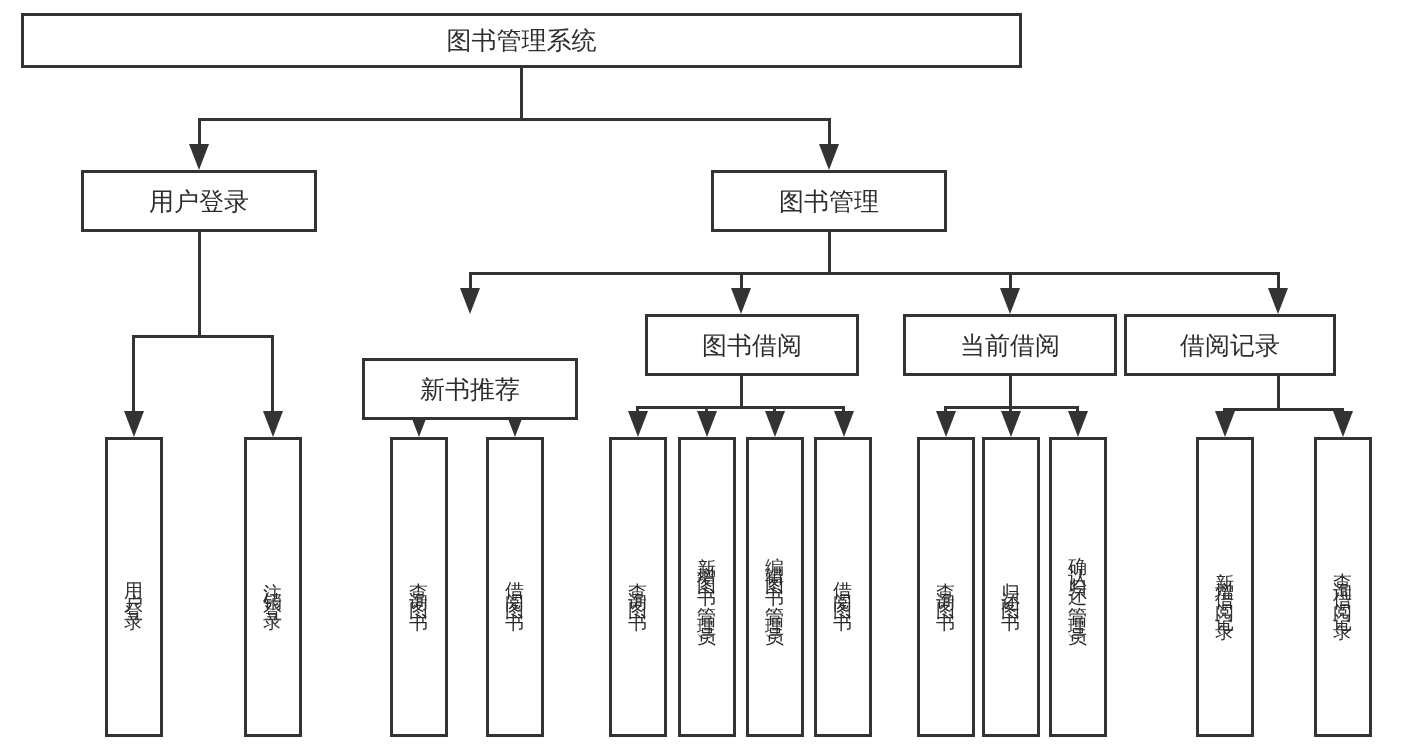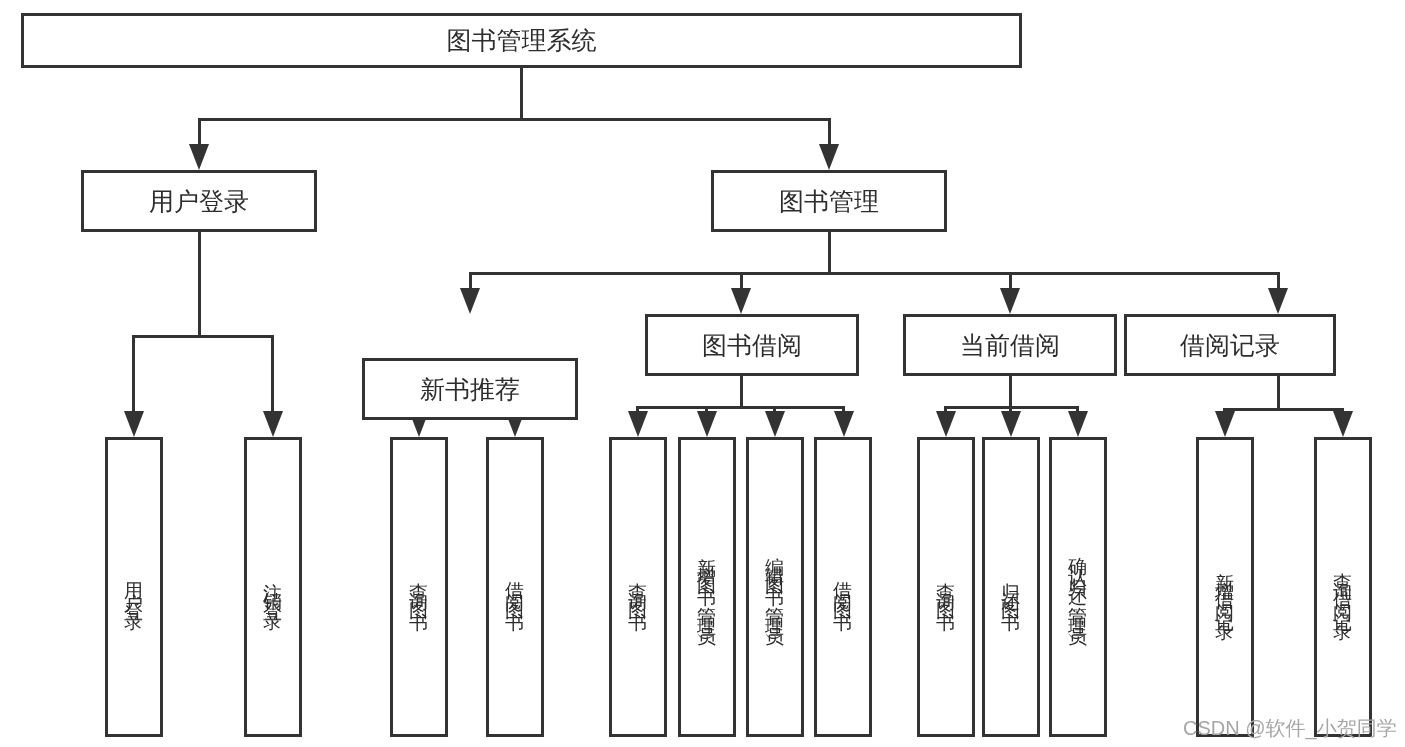--- a/index.html
+++ b/index.html
@@ -136,15 +136,14 @@
   <div class="box v" style="left:746px;top:437px;width:58px;height:300px;">编辑图书（管理员）</div>
   <div class="box v" style="left:814px;top:437px;width:58px;height:300px;">借阅图书</div>
 
   <div class="box v" style="left:917px;top:437px;width:58px;height:300px;">查询图书</div>
   <div class="box v" style="left:982px;top:437px;width:58px;height:300px;">归还图书</div>
   <div class="box v" style="left:1049px;top:437px;width:58px;height:300px;">确认归还（管理员）</div>
 
   <div class="box v" style="left:1196px;top:437px;width:58px;height:300px;">新增借阅记录</div>
   <div class="box v" style="left:1314px;top:437px;width:58px;height:300px;">查询借阅记录</div>
 
-  <div class="watermark">CSDN @软件_小贺同学</div>
 
 </div>
 
 </body></html>

